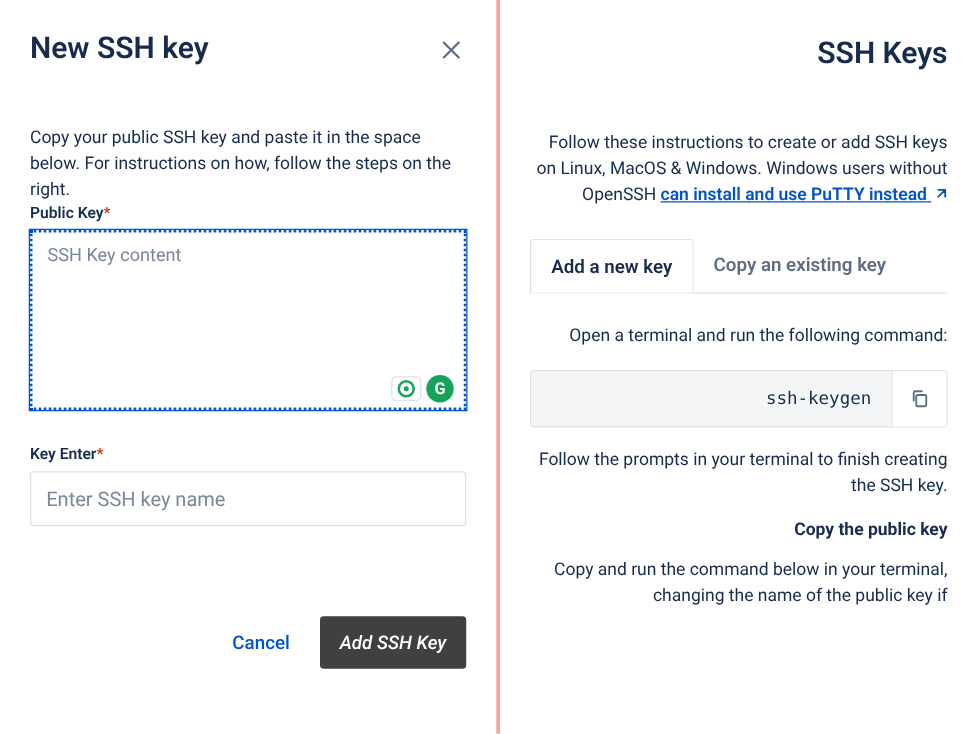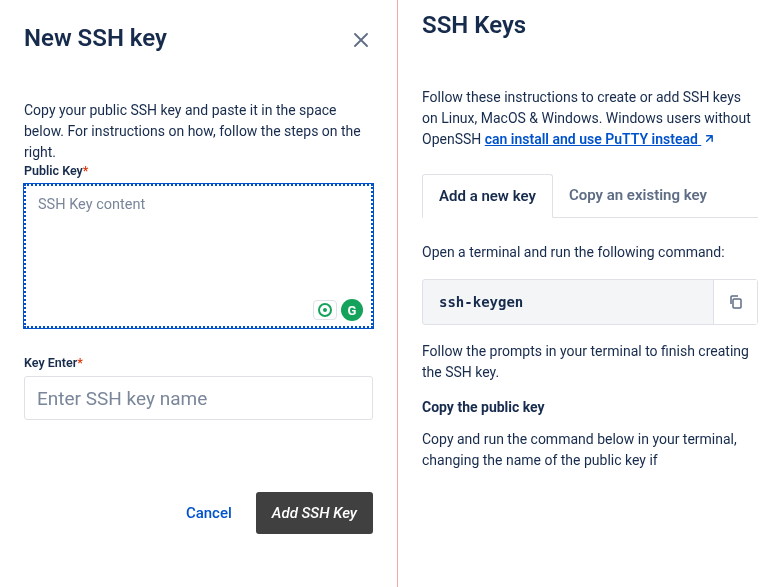--- a/index.html
+++ b/index.html
@@ -12,22 +12,23 @@
       display: flex;
       background: #fff;
     }
     .left-pane {
       width: 397px;
       padding: 24px;
       position: relative;
     }
     .right-pane {
       flex: 1;
-      padding: 11px 24px 0 24px;
-      border-left: 1px solid #fca5a5;
+      padding: 28px 24px 0 24px;
+      border-left: 3px solid #fca5a5;
+      text-align: right;
     }
     h1 {
       font-size: 24px;
       font-weight: 600;
       color: #172B4D;
       margin-bottom: 4px;
     }
     .close-btn {
       position: absolute;
       top: 28px;
@@ -105,21 +106,21 @@
       background: #15A35B; color: #fff; display: flex;
       align-items: center; justify-content: center;
       font-weight: 700; font-size: 13px;
     }
     input.key-name {
       width: 100%;
       height: 44px;
       border: 1.5px solid #DFE1E6;
       border-radius: 3px;
       padding: 0 12px;
-      font-size: 19px;
+      font-size: 16px;
       font-family: inherit;
       color: #172B4D;
     }
     input.key-name::placeholder { color: #7A869A; }
     .modal-actions {
       display: flex;
       justify-content: flex-end;
       gap: 8px;
       margin-top: 72px;
     }
@@ -184,21 +185,20 @@
       border-radius: 3px;
       margin-bottom: 16px;
       background: #F4F5F7;
     }
     .code-text {
       flex: 1;
       padding: 14px 16px;
       font-family: ui-monospace, SFMono-Regular, "SF Mono", Menlo, Consolas, monospace;
       font-size: 14px;
       color: #172B4D;
-      font-weight: bold;
     }
     .copy-btn {
       width: 44px;
       border-left: 1px solid #DFE1E6;
       display: flex;
       align-items: center;
       justify-content: center;
       cursor: pointer;
       color: #5E6C84;
       background: #fff;

